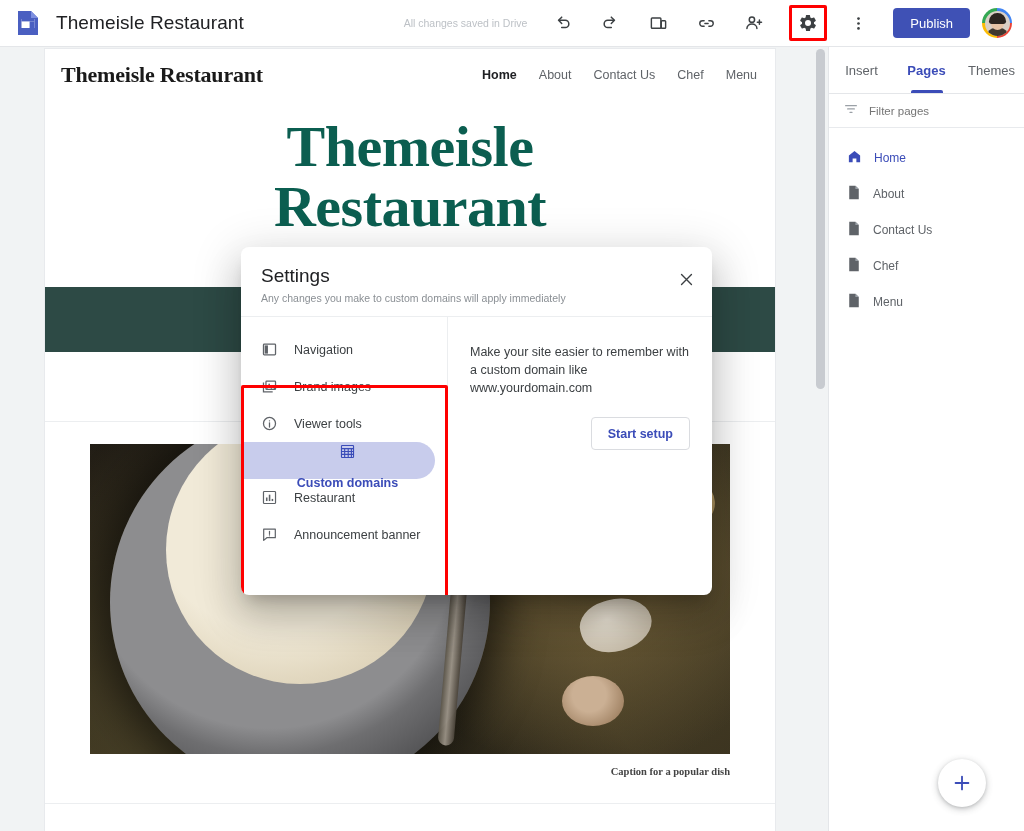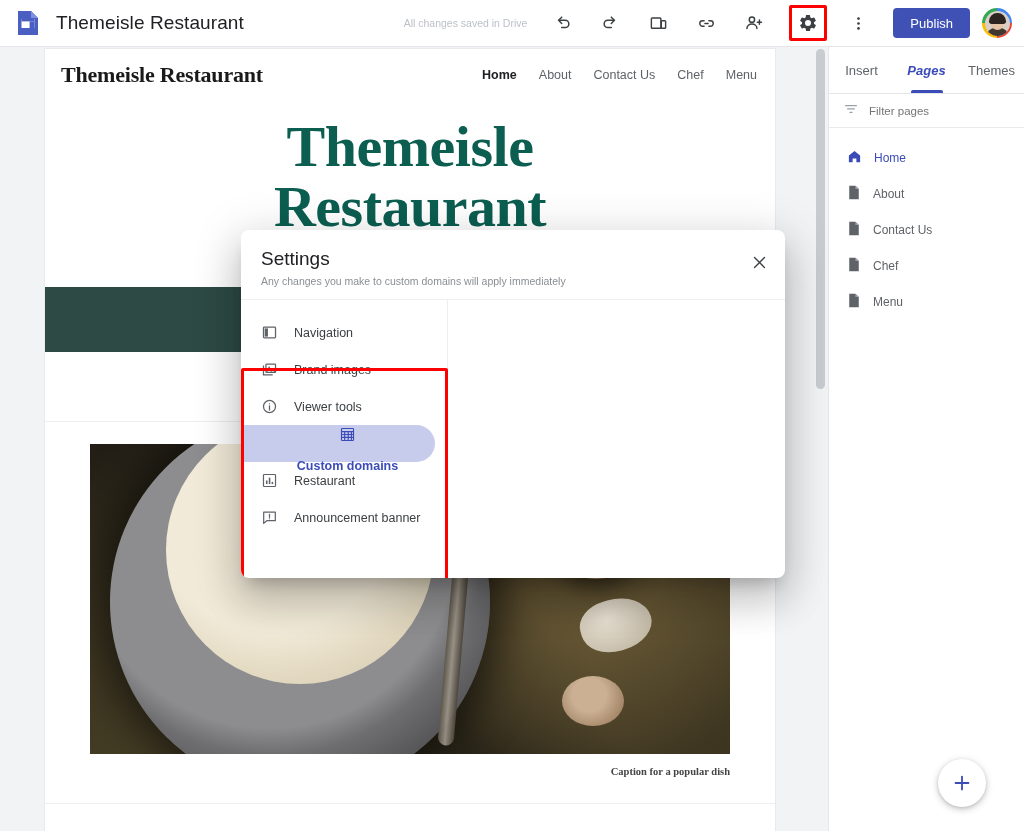--- a/index.html
+++ b/index.html
@@ -157,21 +157,21 @@
   
   .sidebar {
     position: absolute; top: 47px; right: 0; width: 196px; height: 784px;
     background: #fff; border-left: 1px solid #e4e6e9;
   }
   .tabs { display: flex; height: 46px; align-items: stretch; }
   .tab {
     flex: 1; display: flex; align-items: center; justify-content: center;
     font-size: 13px; color: #5f6368; cursor: pointer; position: relative;
   }
-  .tab.active { color: #3b4cb8; font-weight: 700; font-style: italic; }
+  .tab.active { color: #3b4cb8; font-weight: 700; }
   .tab.active::after {
     content: ""; position: absolute; bottom: 0; left: 50%; transform: translateX(-50%);
     width: 32px; height: 3px; background: #3b4cb8; border-radius: 2px 2px 0 0;
   }
   .tabs-underline { height: 1px; background: #e4e6e9; }
   .filter-row {
     height: 34px; display: flex; align-items: center; gap: 10px;
     padding: 0 14px; border-bottom: 1px solid #e8eaed;
   }
   .filter-input {
@@ -187,21 +187,21 @@
   .fab {
     position: absolute; right: 38px; bottom: 24px; width: 48px; height: 48px;
     border-radius: 50%; background: #fff; border: none; cursor: pointer;
     box-shadow: 0 2px 7px rgba(60,64,67,.30), 0 1px 3px rgba(60,64,67,.15);
     display: flex; align-items: center; justify-content: center; color: #3b4cb8;
   }
 
   
   .backdrop { position: absolute; inset: 0; background: transparent; }
   .dialog {
-    position: absolute; left: 241px; top: 230px; width: 544px; height: 348px;
+    position: absolute; left: 241px; top: 247px; width: 471px; height: 348px;
     background: #fff; border-radius: 8px;
     box-shadow: 0 11px 15px -7px rgba(0,0,0,.2), 0 24px 38px 3px rgba(0,0,0,.14), 0 9px 46px 8px rgba(0,0,0,.12);
     overflow: hidden; display: flex; flex-direction: column;
   }
   .dlg-head { padding: 18px 20px 12px; position: relative; border-bottom: 1px solid #eceef0; }
   .dlg-title { font-size: 19px; color: #202124; font-weight: 400; }
   .dlg-sub { font-size: 10.5px; color: #8a8f94; margin-top: 5px; }
   .dlg-close {
     position: absolute; right: 14px; top: 20px; width: 24px; height: 24px;
     display: flex; align-items: center; justify-content: center;
@@ -503,16 +503,20 @@
             <svg width="17" height="17" viewBox="0 0 24 24" fill="none" stroke="#5f6368" stroke-width="1.7">
               <path d="M3.8 4.5h16.4v12H8.2l-4.4 3.8z" stroke-linejoin="round"></path>
               <path d="M12 7.6v4.2" stroke-linecap="round"></path>
               <circle cx="12" cy="13.9" r=".85" fill="#5f6368" stroke="none"></circle>
             </svg>
           </span>
           <span>Announcement banner</span>
         </div>
       </div>
 
+      <div class="dlg-right">
+        <div class="dlg-desc">Make your site easier to remember with a custom domain like www.yourdomain.com</div>
+        <button class="start-btn">Start setup</button>
+      </div>
     </div>
   </div>
 
 </div>
 
 </body></html>

